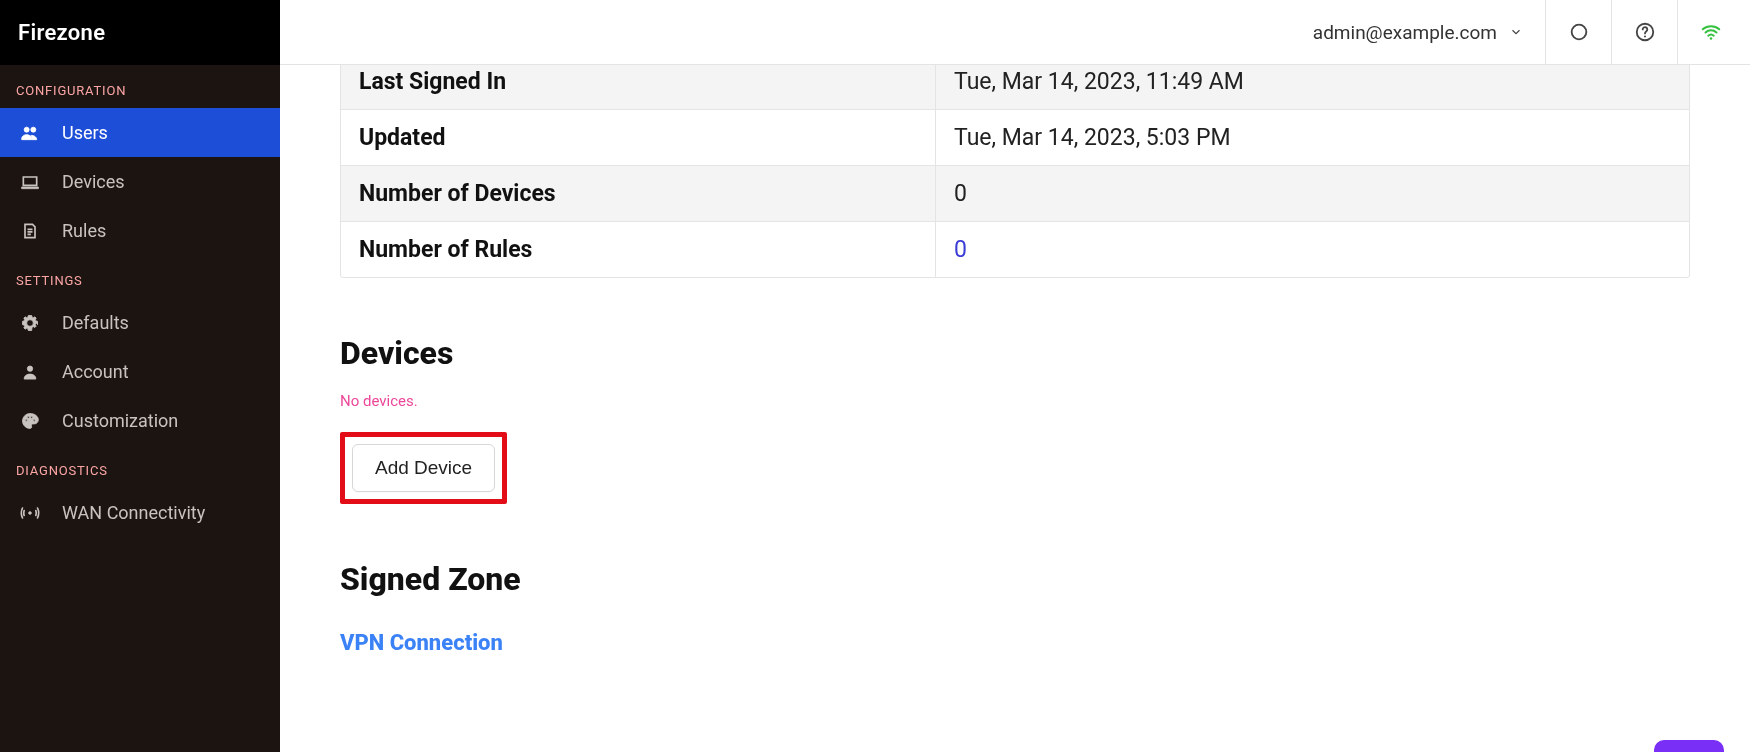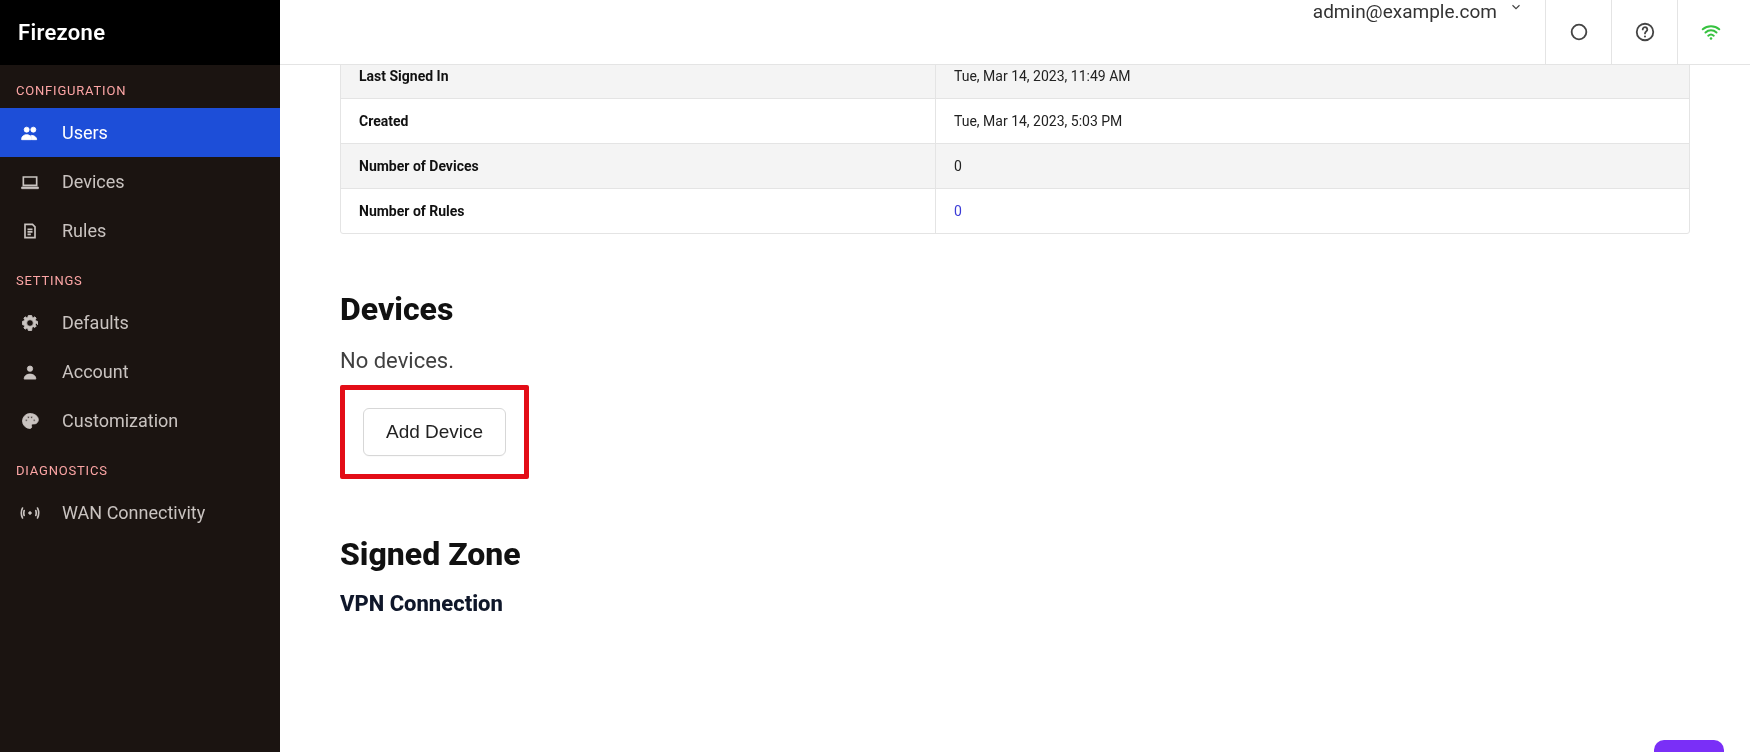--- a/index.html
+++ b/index.html
@@ -10,41 +10,41 @@
   .brand-wrap { background:#000; height:65px; display:flex; align-items:center; padding:0 18px; }
   .brand { color:#fff; font-size:22px; font-weight:600; letter-spacing:.3px; }
   .section-label { font-size:13px; letter-spacing:.8px; color:#fca5a5; padding:18px 16px 10px 16px; }
   .nav-item { display:flex; align-items:center; gap:20px; padding:14px 18px; font-size:18px; color:#c9c3c0; cursor:pointer; }
   .nav-item.active { background:#1d4ed8; color:#fff; }
   .nav-icon { width:24px; display:flex; justify-content:center; }
   .nav-icon svg { width:20px; height:20px; fill:currentColor; stroke:currentColor; }
   
   .main { flex:1; display:flex; flex-direction:column; }
   .topbar { height:65px; border-bottom:1px solid #e4e4e4; display:flex; align-items:center; justify-content:flex-end; padding:0 6px 0 20px; gap:0; }
-  .acct { display:flex; gap:12px; padding:0 22px; height:64px; border-right:1px solid #e4e4e4; cursor:pointer; }
+  .acct { display:flex; align-items:center; gap:12px; padding:0 22px; height:64px; border-right:1px solid #e4e4e4; cursor:pointer; }
   .acct-email { font-size:19px; color:#333; }
   .chev { width:14px; height:14px; }
   .tb-btn { width:66px; height:64px; display:flex; align-items:center; justify-content:center; border-right:1px solid #e4e4e4; cursor:pointer; }
   .tb-btn:last-child { border-right:none; }
   .content { flex:1; overflow:auto; padding:0 60px 40px 60px; position:relative; }
   
   .detail-table { width:100%; border:1px solid #e4e4e4; border-radius:3px; border-collapse:separate; border-spacing:0; margin-top:-12px; }
-  .detail-table tr td { font-size:14px; padding:14px 18px; border-top:1px solid #e4e4e4; vertical-align:middle; }
+  .detail-table tr td { font-size:23px; padding:14px 18px; border-top:1px solid #e4e4e4; vertical-align:middle; }
   .detail-table tr:first-child td { border-top:none; }
   .detail-table .k { font-weight:700; color:#111; width:595px; border-right:1px solid #e4e4e4; }
   .detail-table .v { color:#222; }
   .detail-table tr:nth-child(odd) td { background:#f4f4f4; }
   .link { color:#3b3bd6; cursor:pointer; text-decoration:none; }
   
   h2.section { font-size:32px; font-weight:800; color:#111; margin-top:56px; }
-  .muted { font-size:22px; color:#404040; margin-top:20px; }
+  .muted { font-size:15px; color:#ec4899; margin-top:20px; }
   .btn { display:inline-block; background:#fff; border:1px solid #d7d7d7; border-radius:6px; padding:12px 22px; font-size:19px; color:#222; cursor:pointer; margin-top:22px; box-shadow:0 1px 0 rgba(0,0,0,.02); }
-  .hl { border:5px solid #e30d17; padding:18px; display:inline-block; margin-top:12px; border-radius:2px; }
+  .hl { border:5px solid #e30d17; padding:7px; display:inline-block; margin-top:22px; border-radius:2px; }
   .hl .btn { margin-top:0; }
-  h3.sub { font-size:22px; font-weight:800; color:#0f172a; margin-top:18px; }
+  h3.sub { font-size:22px; font-weight:800; color:#3b82f6; margin-top:32px; }
   .fab { position:absolute; right:26px; bottom:0; width:70px; height:12px; background:#7a2ff7; border-top-left-radius:10px; border-top-right-radius:10px; }
 </style>
 </head>
 <body>
 
 <div class="app">
 
   <aside class="sidebar">
     <div class="brand-wrap">
       <div class="brand">Firezone</div>
@@ -152,21 +152,21 @@
     </div>
 
     <div class="content">
       <table class="detail-table">
         <tbody id="details-body">
             <tr>
               <td class="k">Last Signed In</td>
               <td class="v">Tue, Mar 14, 2023, 11:49 AM</td>
             </tr>
             <tr>
-              <td class="k">Created</td>
+              <td class="k">Updated</td>
               <td class="v">Tue, Mar 14, 2023, 5:03 PM</td>
             </tr>
             <tr>
               <td class="k">Number of Devices</td>
               <td class="v">0</td>
             </tr>
             <tr>
               <td class="k">Number of Rules</td>
               <td class="v"><a class="link">0</a></td>
             </tr>

